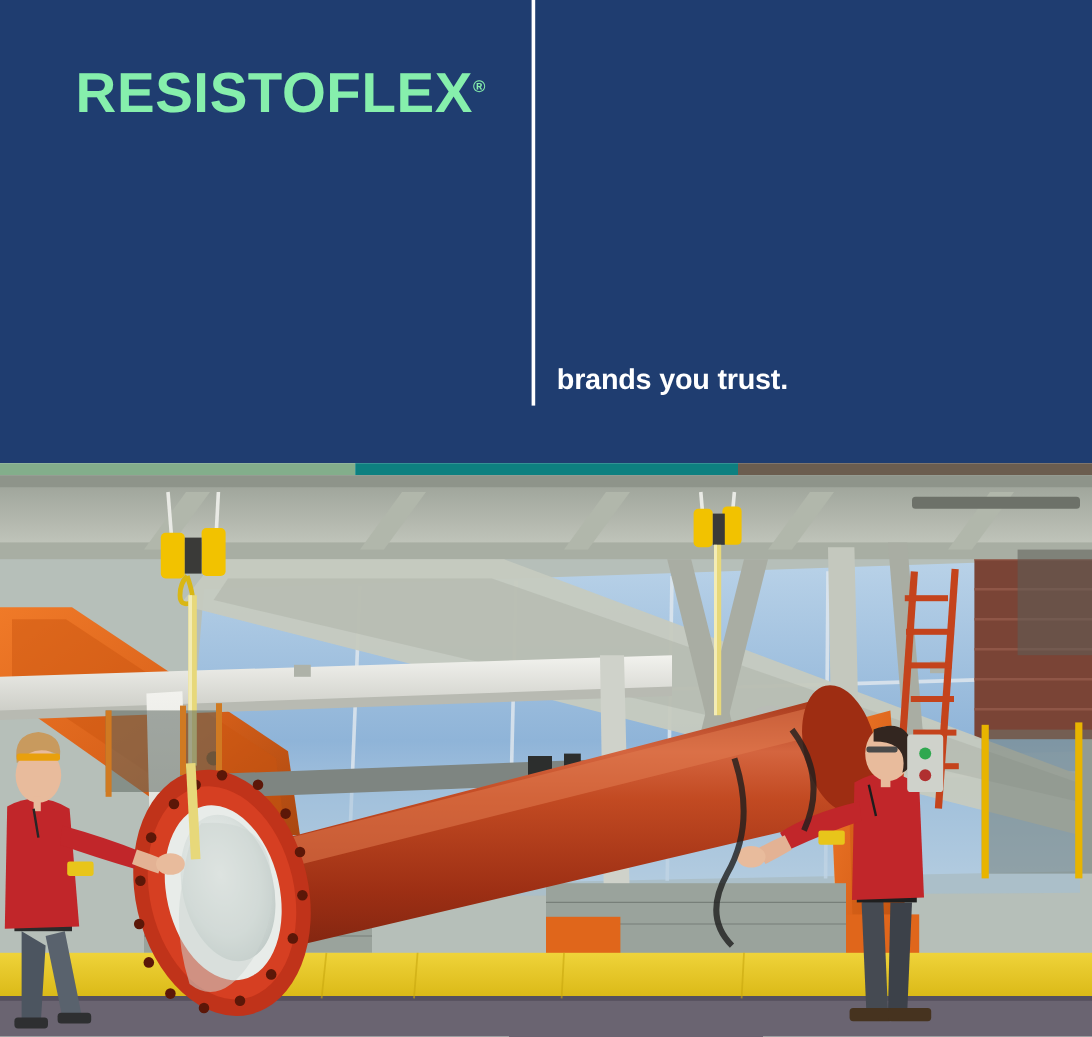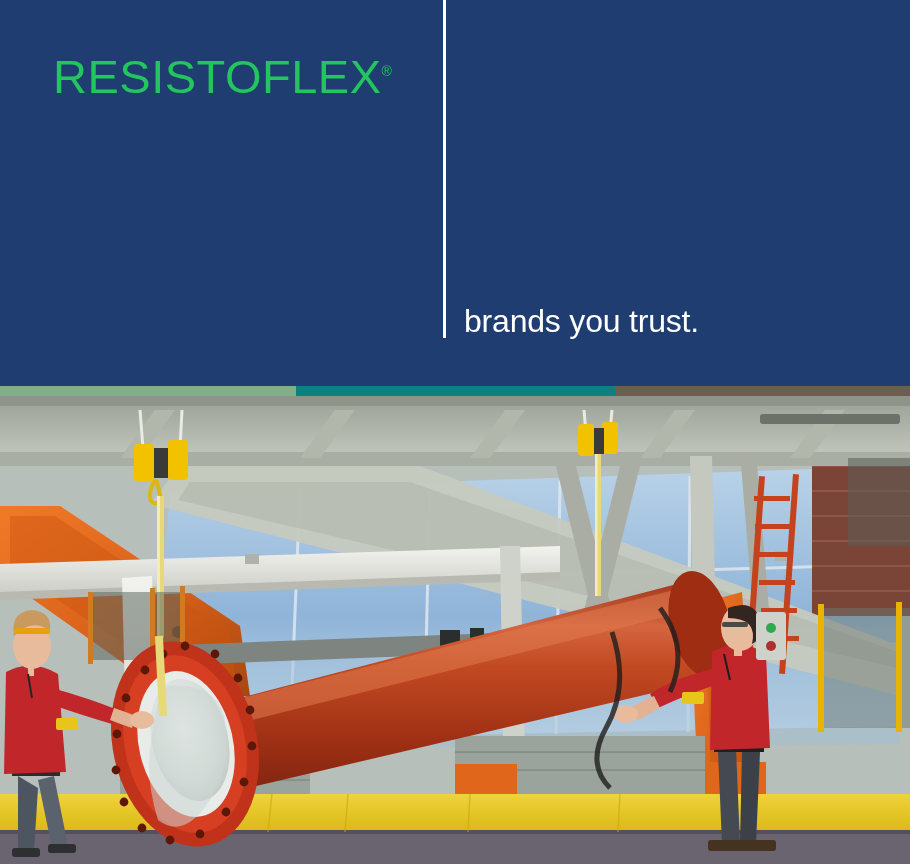--- a/index.html
+++ b/index.html
@@ -5,30 +5,30 @@
   * { margin:0; padding:0; box-sizing:border-box; }
   html,body { width:910px; height:864px; background:#ffffff;
     font-family:"Liberation Sans", sans-serif; overflow:hidden; }
 
   #page { position:relative; width:910px; height:864px; overflow:hidden; }
 
   
   .header { position:absolute; left:0; top:0; width:910px; height:386px;
             background:#1f3d70; }
 
-  .logo-text { position:absolute; left:53px; top:53px;
-               font-size:47px; letter-spacing:0.5px; font-weight:400;
-               color:#22c55e; line-height:1; white-space:nowrap; }
+  .logo-text { position:absolute; left:63px; top:53px;
+               font-size:47px; letter-spacing:0.5px; font-weight:700;
+               color:#86efac; line-height:1; white-space:nowrap; }
   .logo-text .reg { font-size:14px; vertical-align:super; letter-spacing:0; }
 
   .divider { position:absolute; left:443px; top:0px; width:3px; height:338px;
              background:#ffffff; }
 
   .tagline { position:absolute; left:464px; top:303px;
-             font-size:32px; font-weight:normal; color:#ffffff;
+             font-size:24px; font-weight:bold; color:#ffffff;
              letter-spacing:-0.2px; white-space:nowrap; }
 
   
   .bands { position:absolute; left:0; top:386px; width:910px; height:12px; display:flex; }
   .band-green { width:296px; height:12px; background:#83ae8b; }
   .band-teal  { width:319px; height:12px; background:#0d8080; }
   .band-brown { flex:1;      height:12px; background:#6b5d4f; }
 
   
   .photo { position:absolute; left:0; top:396px; width:910px; height:468px;

